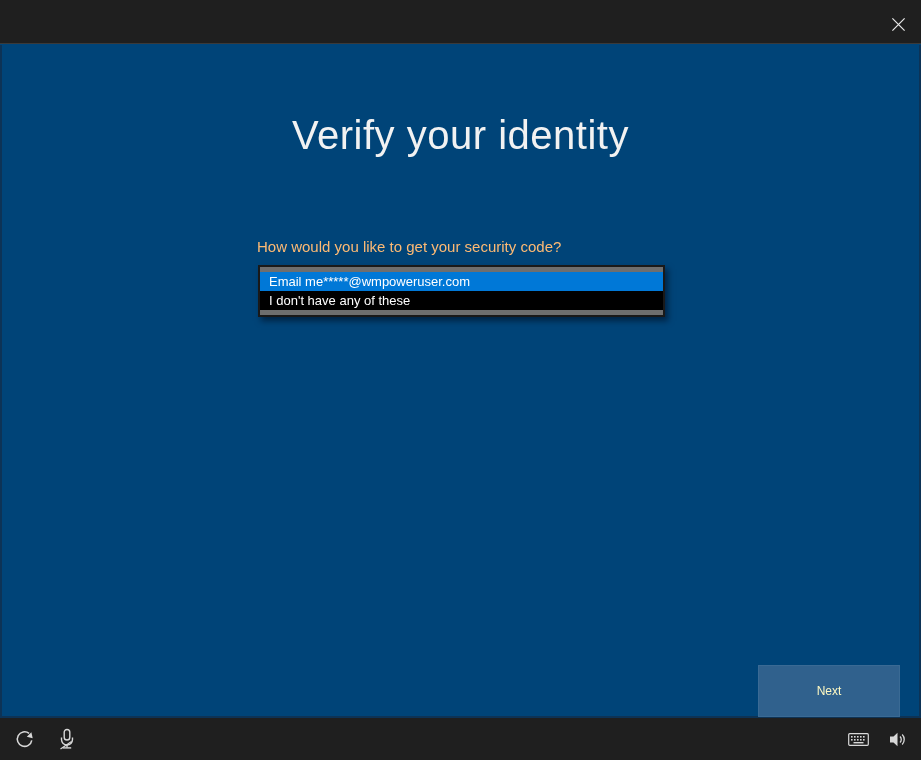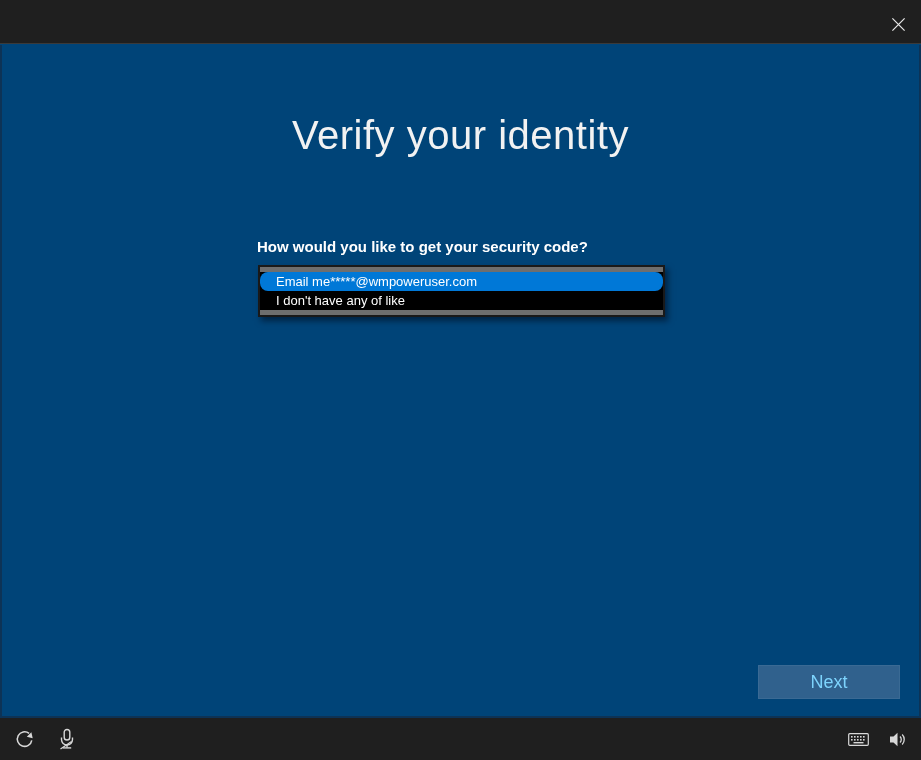--- a/index.html
+++ b/index.html
@@ -40,59 +40,58 @@
     width: 100%;
     text-align: center;
     color: #f2f2f2;
     font-size: 40px;
     font-weight: 300;
     letter-spacing: 0.5px;
     margin-top: 8px;
   }
   .question-label {
     position: absolute; top: 193px; left: 255px;
-    color: #ffffff;
+    color: #fdba74;
     font-size: 15px;
-    font-weight: 700;
+    font-weight: 400;
   }
   
   .dropdown {
     position: absolute; top: 220px; left: 256px;
     width: 407px;
     background: #000000;
     border: 2px solid #191919;
     box-shadow: 3px 4px 6px rgba(0, 10, 25, 0.55);
   }
   .dropdown .strip {
     height: 5px;
     background: #6e6e6e;
   }
   .dropdown .option {
     height: 19px;
     line-height: 19px;
-    padding-left: 16px;
+    padding-left: 9px;
     color: #ffffff;
     font-size: 13px;
     background: #000000;
     cursor: default;
     white-space: nowrap;
-    border-radius: 8px;
   }
   .dropdown .option.selected {
     background: #0078d7;
   }
 
   
   .next-button {
     position: absolute; top: 620px; right: 19px;
-    width: 142px; height: 34px;
+    width: 142px; height: 52px;
     background: #30618d;
     border: 1px solid #3a6a94;
-    color: #7dd3fc;
-    font-size: 18px;
+    color: #fef9c3;
+    font-size: 12px;
     display: flex; align-items: center; justify-content: center;
     cursor: default;
   }
 
   
   .taskbar {
     position: absolute; bottom: 0; left: 0;
     width: 921px; height: 42px;
     background: #1f1f1f;
   }
@@ -126,21 +125,21 @@
 
   <div class="main-panel">
 
     <div class="page-title">Verify your identity</div>
 
     <div class="question-label">How would you like to get your security code?</div>
 
     <div class="dropdown" role="listbox">
       <div class="strip"></div>
       <div class="option selected" role="option" aria-selected="true">Email me*****@wmpoweruser.com</div>
-      <div class="option" role="option">I don't have any of like</div>
+      <div class="option" role="option">I don't have any of these</div>
       <div class="strip"></div>
     </div>
 
     <div class="next-button" aria-disabled="true">Next</div>
 
   </div>
 
   <div class="taskbar">
 
     <div class="tb-btn tb-ease">

